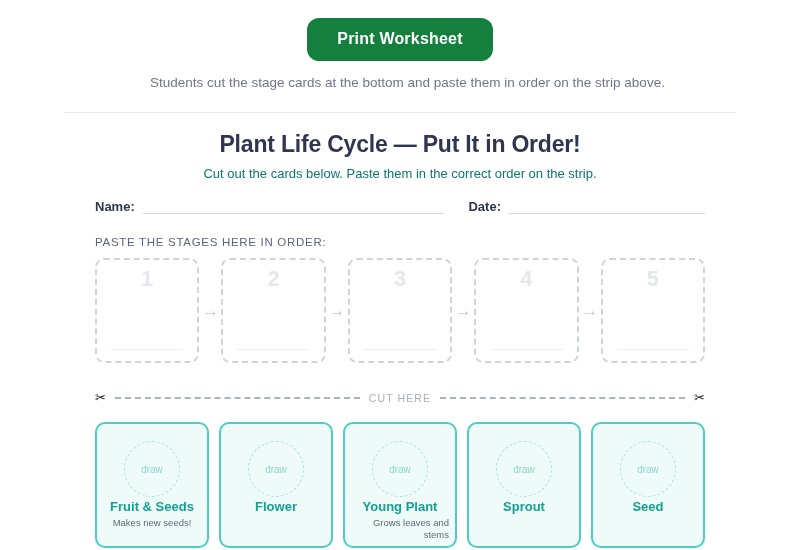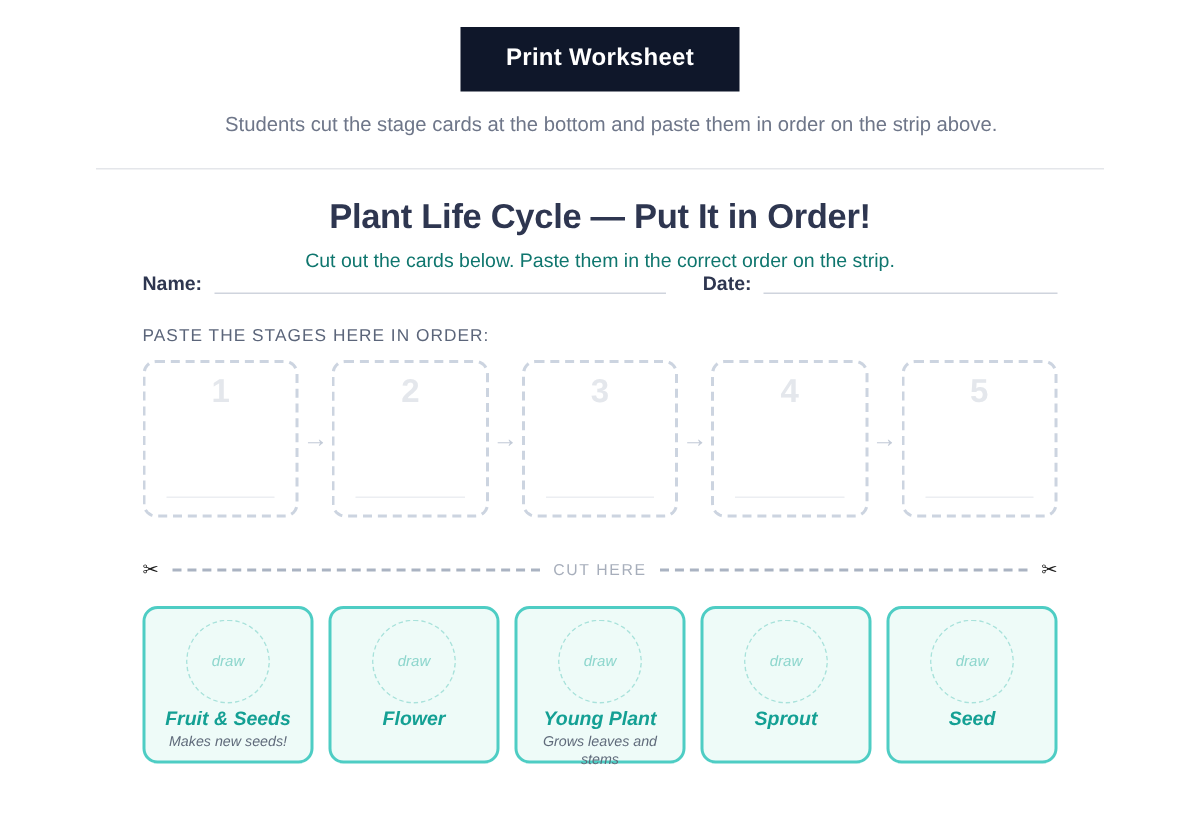--- a/index.html
+++ b/index.html
@@ -15,28 +15,28 @@
     overflow: hidden;
   }
 
   
   .toolbar {
     padding-top: 18px;
     text-align: center;
   }
   .print-btn {
     display: inline-block;
-    background: #0f172a;
+    background: #15803d;
     color: #ffffff;
     font-size: 16px;
     font-weight: bold;
     letter-spacing: .2px;
     padding: 12px 30px 13px;
     border: none;
-    border-radius: 0;
+    border-radius: 12px;
     cursor: pointer;
     font-family: "Liberation Sans", sans-serif;
   }
   .toolbar-hint {
     margin-top: 14px;
     font-size: 13.5px;
     color: #6e7689;
     text-align: center;
     padding-left: 15px;
   }
@@ -64,20 +64,21 @@
     text-align: center;
     font-size: 13px;
     color: #0f766e;
     margin-top: 8px;
   }
 
   
   .namedate {
     display: flex;
     align-items: flex-end;
+    margin-top: 18px;
     font-size: 13px;
     font-weight: bold;
     color: #2e3650;
   }
   .nd-label { white-space: nowrap; }
   .nd-line {
     border-bottom: 1px solid #cfd4dd;
     height: 13px;
   }
   .nd-line.name { flex: 1 1 auto; margin: 0 0 0 8px; }
@@ -158,30 +159,29 @@
   }
 
   
   .cards {
     display: flex;
     gap: 10px;
     margin-top: 18px;
   }
   .card {
     flex: 1 1 0;
-    height: 105px;
+    height: 126px;
     background: #eefbf8;
     border: 2px solid #4ecdc4;
     border-radius: 10px;
     box-sizing: border-box;
     display: flex;
     flex-direction: column;
     align-items: center;
-    padding-top: 7px;
-    font-style: italic;
+    padding-top: 17px;
   }
   .draw-circle {
     width: 56px;
     height: 56px;
     border: 1.5px dashed #a9e2db;
     border-radius: 50%;
     display: flex;
     align-items: center;
     justify-content: center;
     font-size: 10px;
@@ -194,21 +194,21 @@
     font-size: 13px;
     font-weight: bold;
     color: #14a094;
     text-align: center;
     line-height: 1.15;
   }
   .card-desc {
     margin-top: 2px;
     font-size: 9.5px;
     color: #5f6a7a;
-    text-align: center;
+    text-align: right;
     line-height: 1.25;
     padding: 0 6px;
   }
 </style>
 </head>
 <body>
 
 <div class="toolbar">
   <button class="print-btn">Print Worksheet</button>
   <div class="toolbar-hint">Students cut the stage cards at the bottom and paste them in order on the strip above.</div>

